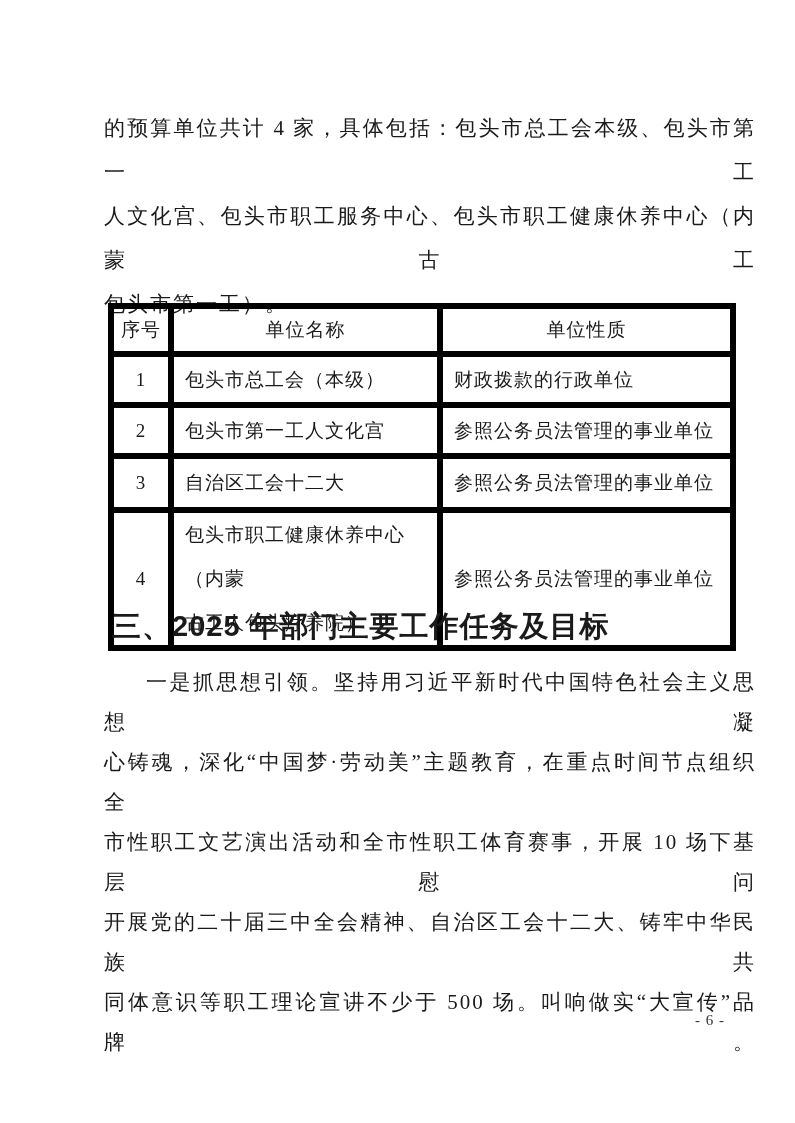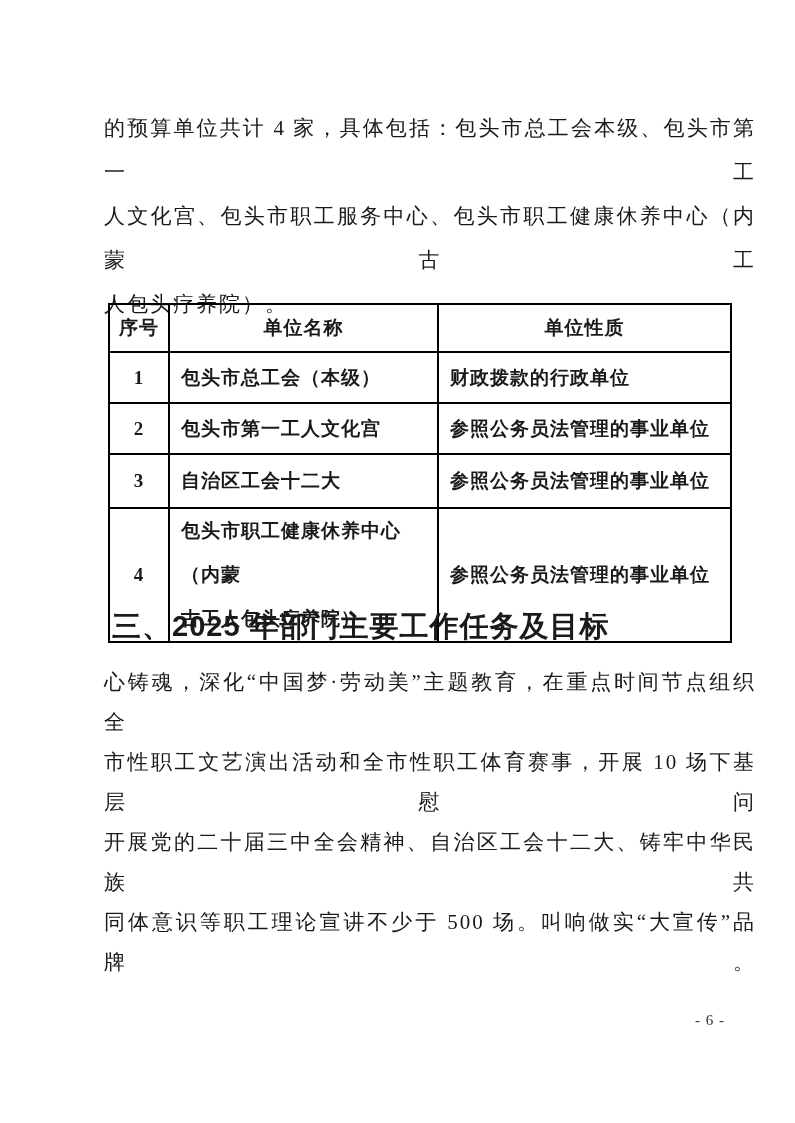--- a/index.html
+++ b/index.html
@@ -54,24 +54,24 @@
     position: absolute;
     top: 303px;
     left: 108px;
     width: 622px;
     border-collapse: collapse;
     table-layout: fixed;
     font-size: 19px;
     letter-spacing: 1px;
   }
   .units td {
-    border: 2px solid #000000;
+    border: 6px solid #000000;
     padding: 0;
     vertical-align: middle;
-    font-weight: bold;
+    font-weight: normal;
   }
   .units tr:nth-child(1) { height: 48px; }
   .units tr:nth-child(2) { height: 51px; }
   .units tr:nth-child(3) { height: 51px; }
   .units tr:nth-child(4) { height: 54px; }
   .units tr:nth-child(5) { height: 96px; }
   .cell-center { text-align: center; }
   .cell-left { text-align: left; padding-left: 11px !important; padding-right: 6px !important; }
   .name-wrap div { line-height: 44px; }
   .pageno {
@@ -84,21 +84,21 @@
   }
 </style>
 </head>
 <body>
 
 <div class="page">
 
   <div class="para p1">
     <div class="line full">的预算单位共计 4 家，具体包括：包头市总工会本级、包头市第一工</div>
     <div class="line full">人文化宫、包头市职工服务中心、包头市职工健康休养中心（内蒙古工</div>
-    <div class="line">人包头疗养院）。</div>
+    <div class="line">包头市第一工）。</div>
   </div>
 
 
   <table class="units">
     <colgroup>
       <col style="width:60px">
       <col style="width:269px">
       <col style="width:293px">
     </colgroup>
     <tbody>
@@ -129,20 +129,21 @@
           <div>古工人包头疗养院）</div>
         </td>
         <td class="cell-left">参照公务员法管理的事业单位</td>
       </tr>
     </tbody>
   </table>
 
   <div class="section-heading">三、2025 年部门主要工作任务及目标</div>
 
   <div class="para p2">
+    <div class="line full indent">一是抓思想引领。坚持用习近平新时代中国特色社会主义思想凝</div>
     <div class="line full">心铸魂，深化“中国梦·劳动美”主题教育，在重点时间节点组织全</div>
     <div class="line full">市性职工文艺演出活动和全市性职工体育赛事，开展 10 场下基层慰问</div>
     <div class="line full">开展党的二十届三中全会精神、自治区工会十二大、铸牢中华民族共</div>
     <div class="line full">同体意识等职工理论宣讲不少于 500 场。叫响做实“大宣传”品牌。</div>
 
   </div>
 
   <div class="pageno">- 6 -</div>
 
 </div>

